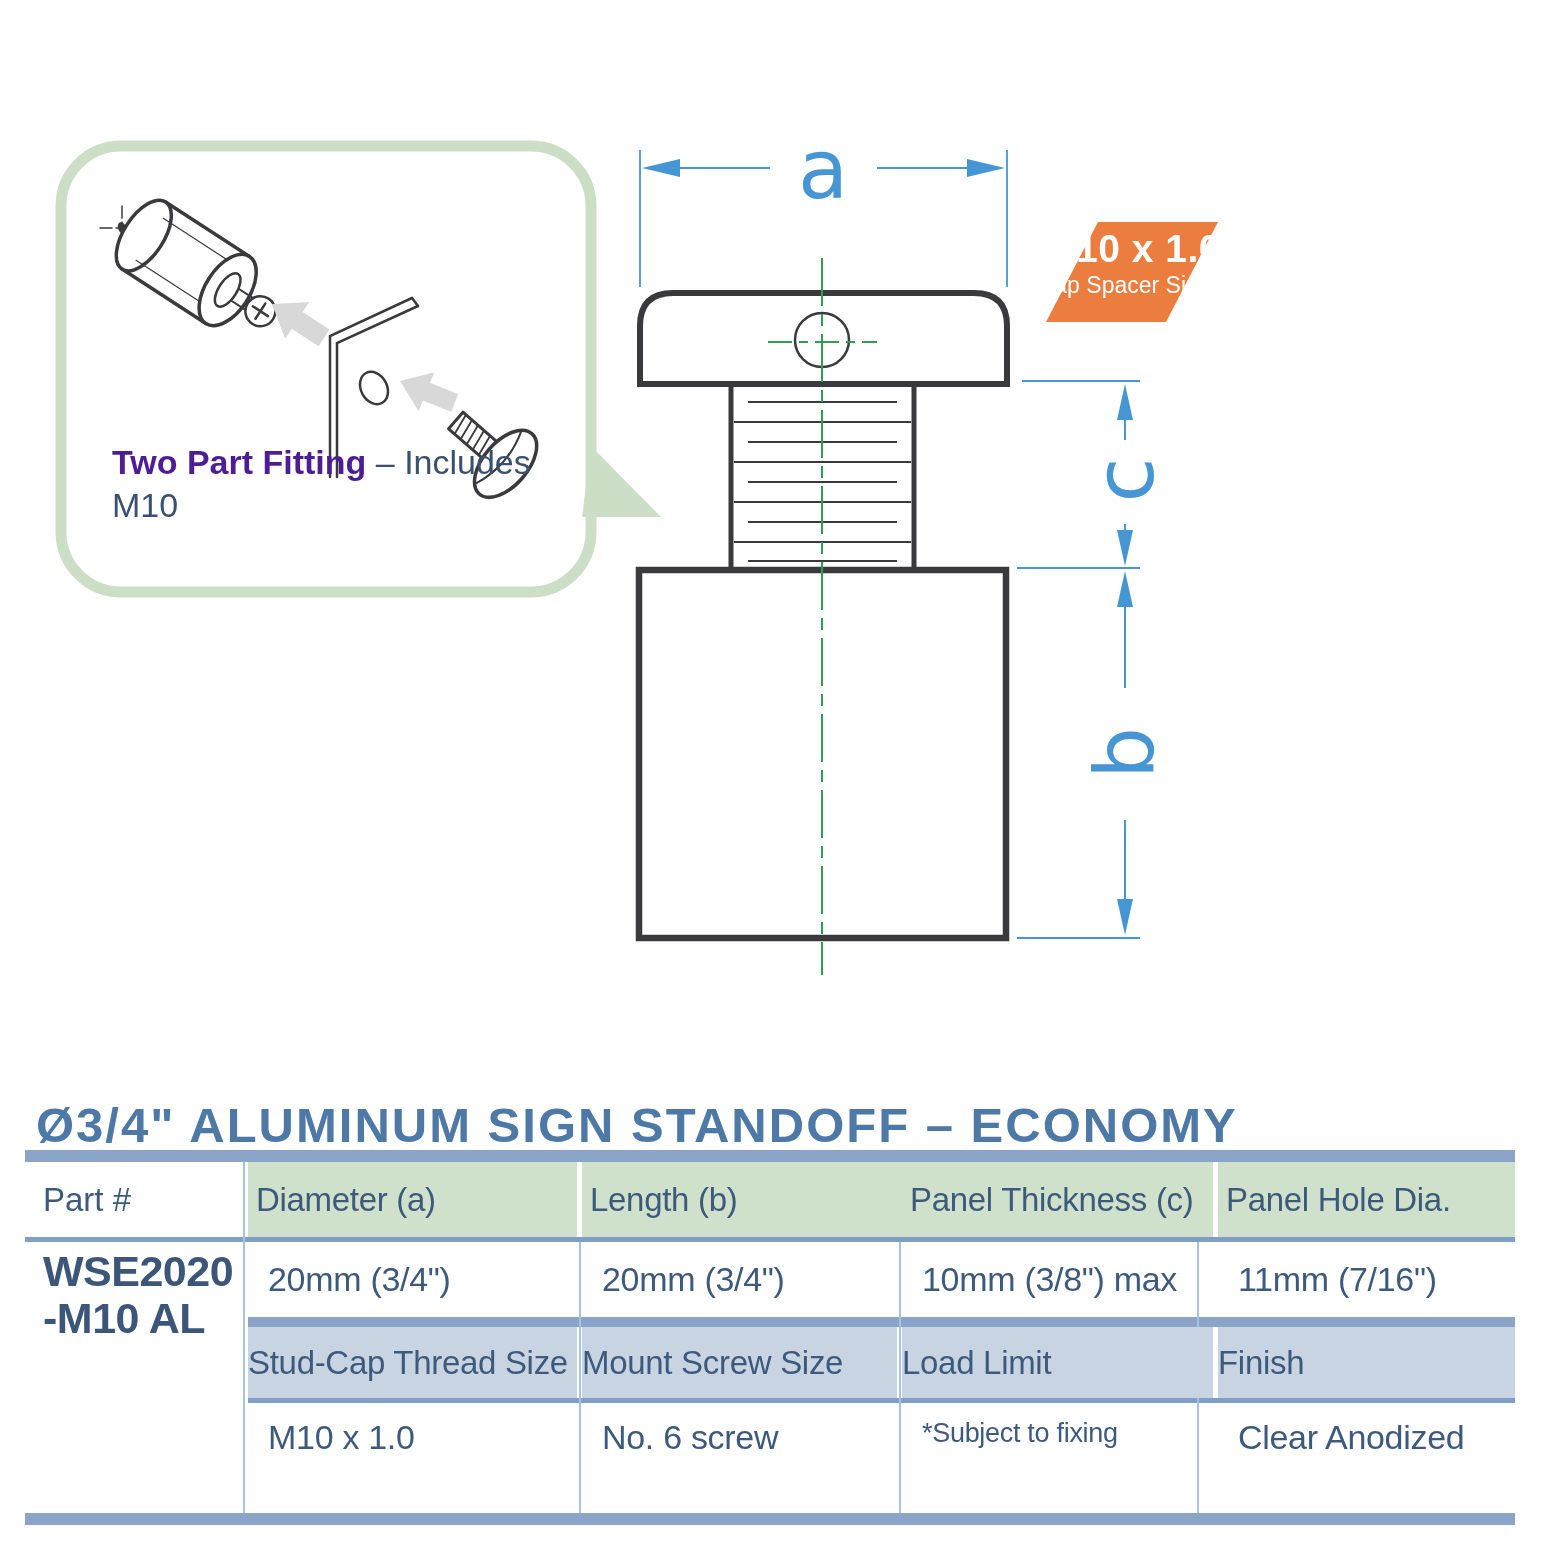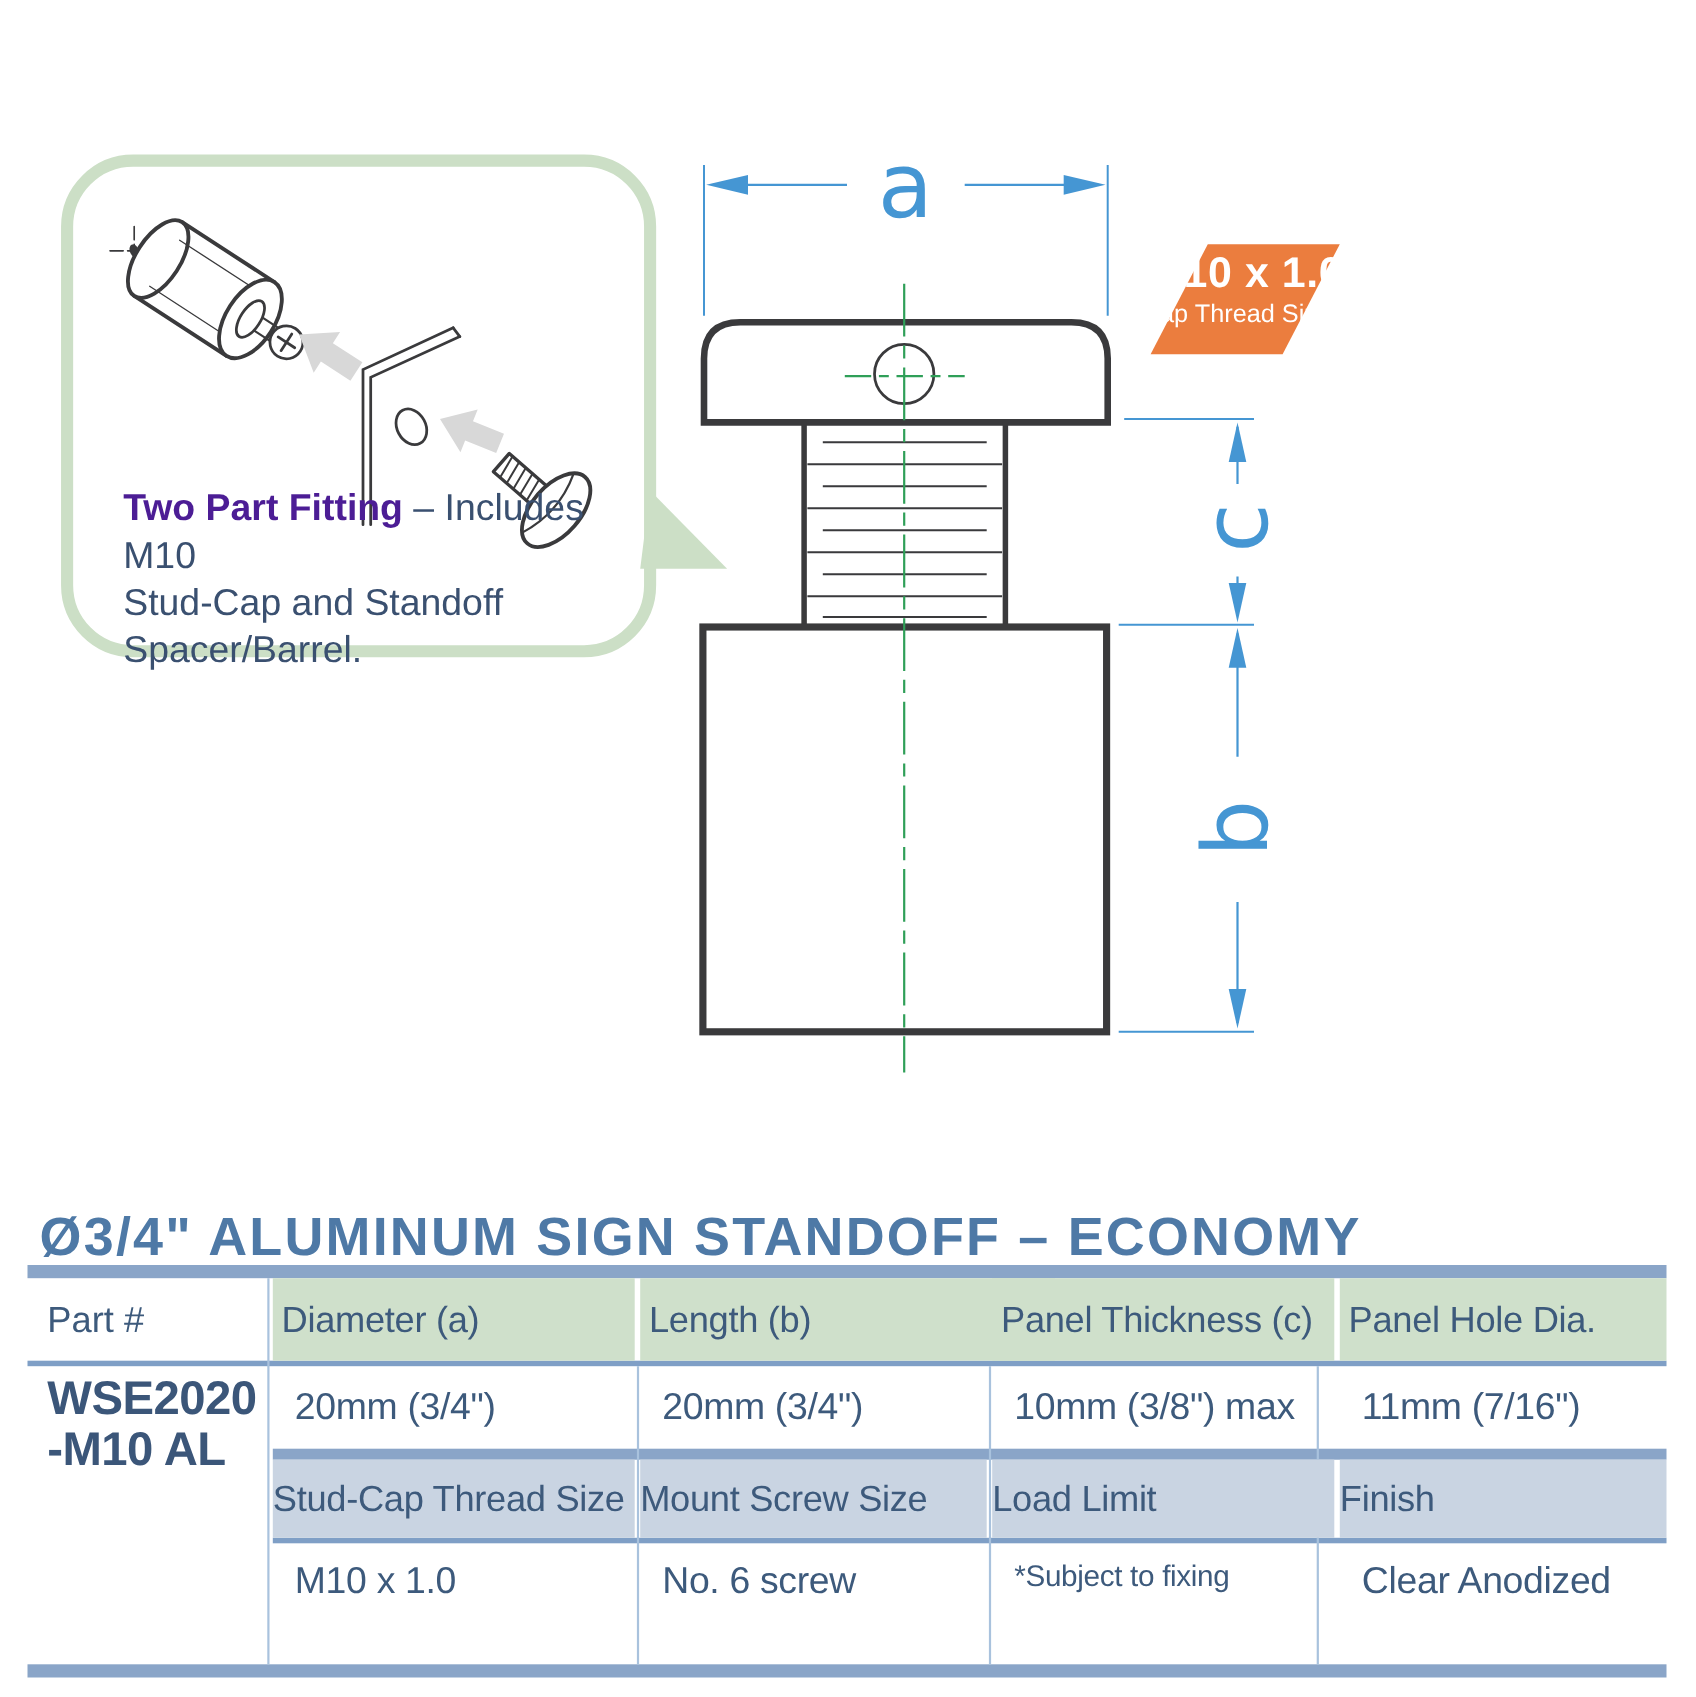--- a/index.html
+++ b/index.html
@@ -147,29 +147,28 @@
       <path d="M1125,576 V688 M1125,820 V930" class="dim" stroke-width="2"></path>
       <polygon points="1125,571 1117,607 1133,607" class="dim-arrow"></polygon>
       <polygon points="1125,935 1117,899 1133,899" class="dim-arrow"></polygon>
     </g>
 
     <polygon points="1046,322 1098,222 1218,222 1166,322" fill="var(--badge-orange)"></polygon>
   </svg>
 
   <div class="abs callout-text">
     <div><b>Two Part Fitting</b><span> – Includes M10</span></div>
-    <div>Stud-Cap and Standoff Spacer/Barrel.</div>
   </div>
 
   <div class="abs dim-letter dim-a">a</div>
   <div class="abs dim-letter dim-c">c</div>
   <div class="abs dim-letter dim-b">b</div>
 
   <div class="abs badge-title">M10 x 1.0</div>
-  <div class="abs badge-sub">Cap Thread Size</div>
+  <div class="abs badge-sub">Cap Spacer Size</div>
 
   <div class="abs page-title">Ø3/4" ALUMINUM SIGN STANDOFF – ECONOMY</div>
 
   <div>
 
     <div class="abs bar" style="left:25px;top:1150px;width:1490px;height:12px;"></div>
     <div class="abs thinline" style="left:25px;top:1237px;width:1490px;height:5px;"></div>
     <div class="abs bar" style="left:248px;top:1317px;width:1267px;height:10px;"></div>
     <div class="abs thinline" style="left:248px;top:1398px;width:1267px;height:5px;"></div>
     <div class="abs bar" style="left:25px;top:1513px;width:1490px;height:12px;"></div>

